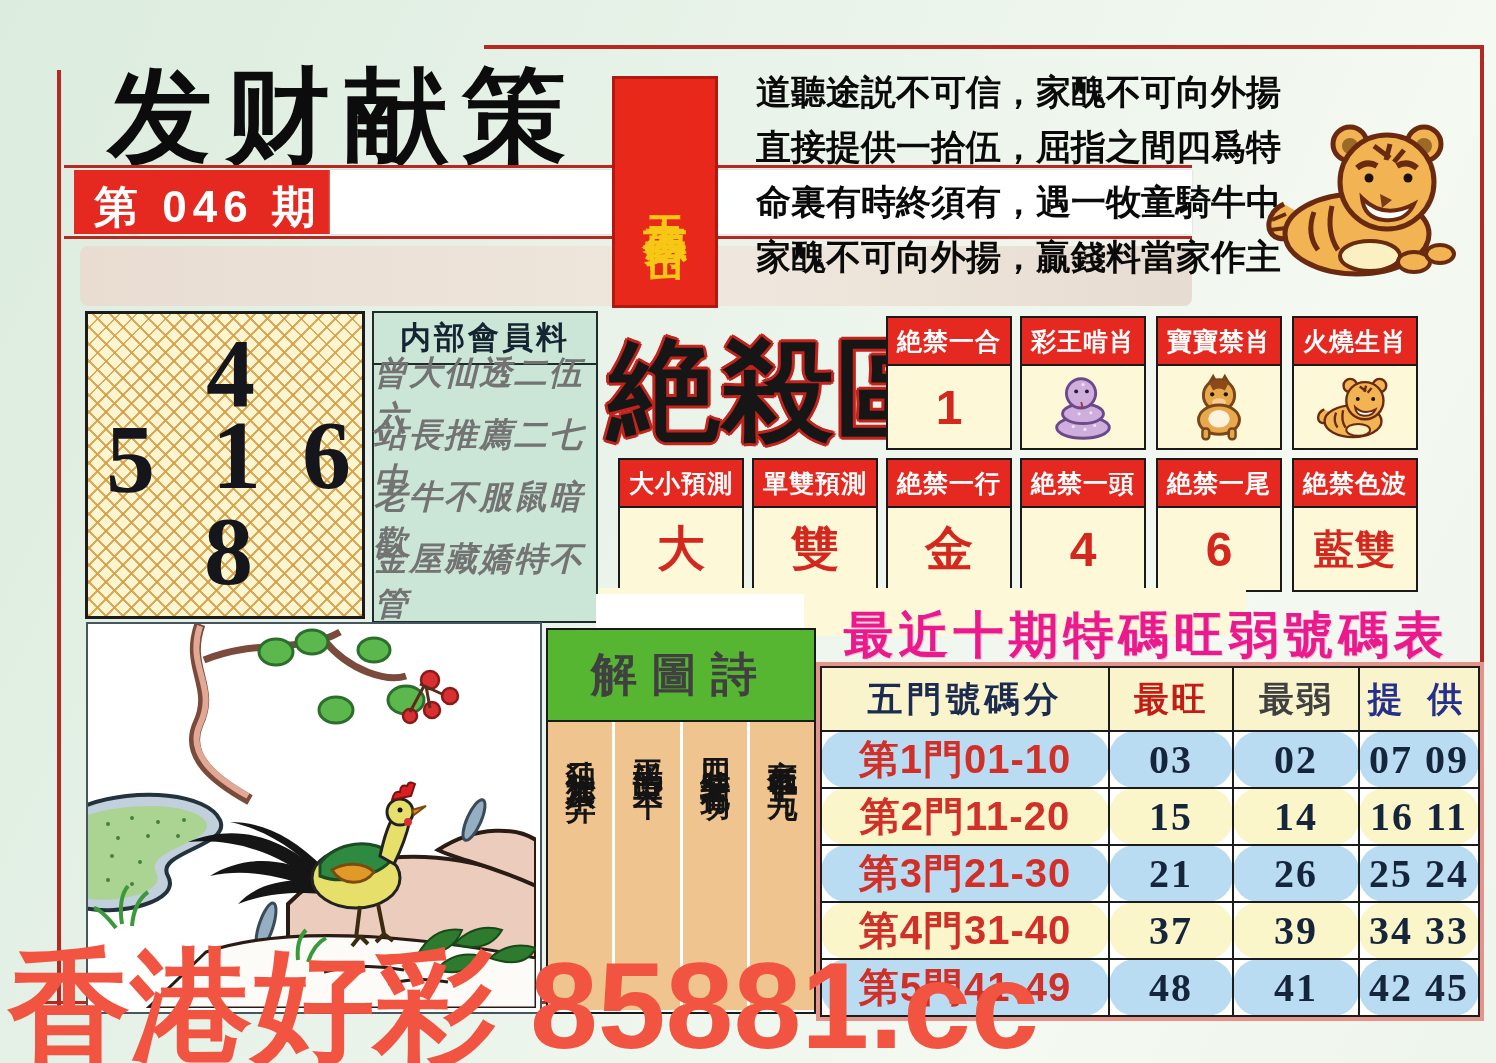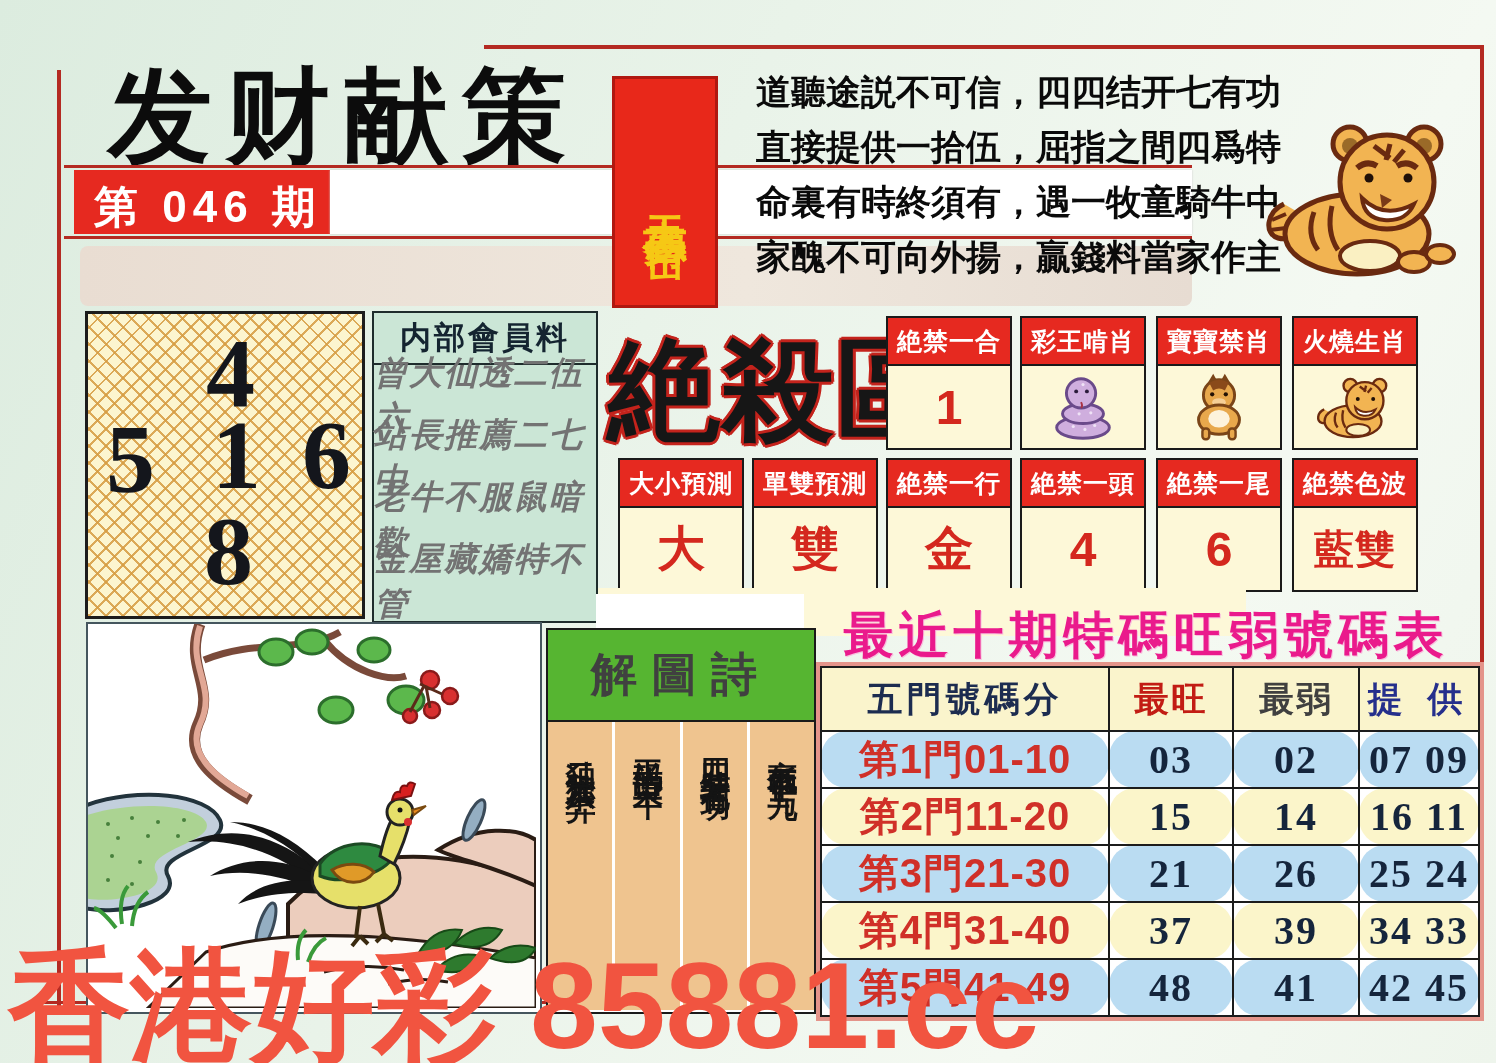--- a/index.html
+++ b/index.html
@@ -112,21 +112,21 @@
   <div class="abs issue-text">
     <span>第 046 期</span><span class="issue-suffix">特授</span>
   </div>
   <div class="abs beige-box"></div>
 
   <div class="abs sky-banner">
     <span>天書傳密</span>
   </div>
 
   <div class="abs poem">
-    <div>道聽途説不可信，四四结开七有功</div>
+    <div>道聽途説不可信，家醜不可向外揚</div>
     <div>直接提供一拾伍，屈指之間四爲特</div>
     <div>命裏有時終須有，遇一牧童騎牛中</div>
     <div>家醜不可向外揚，贏錢料當家作主</div>
   </div>
 
   <svg class="abs" style="left:1262px;top:112px;" width="200" height="172" viewBox="0 0 200 172">
     <path d="M22,92 C4,100 2,122 16,126 C30,130 42,118 46,106" fill="#f2b452" stroke="#6a2a10" stroke-width="5"></path>
     <path d="M10,108 l14,-6 M8,118 l16,-2" stroke="#6a2a10" stroke-width="4"></path>
     <ellipse cx="95" cy="122" rx="72" ry="40" fill="#f2b452" stroke="#6a2a10" stroke-width="5"></ellipse>
     <path d="M52,100 q-8,22 4,38 M70,94 q-6,26 6,44" stroke="#6a2a10" stroke-width="5" fill="none"></path>

